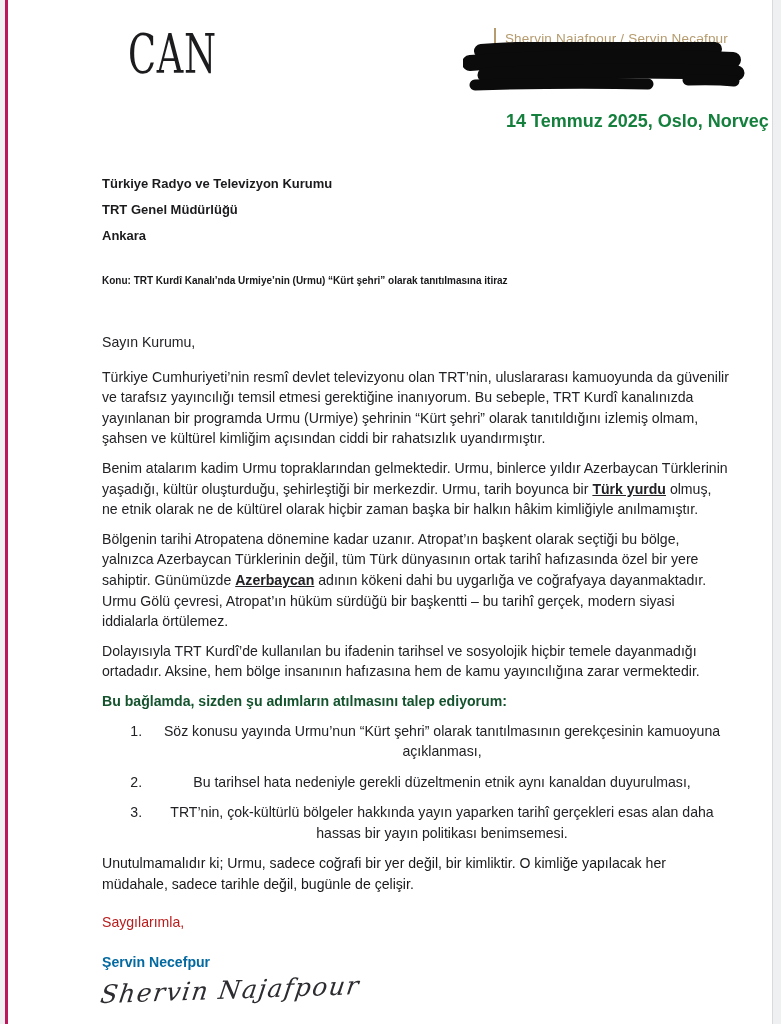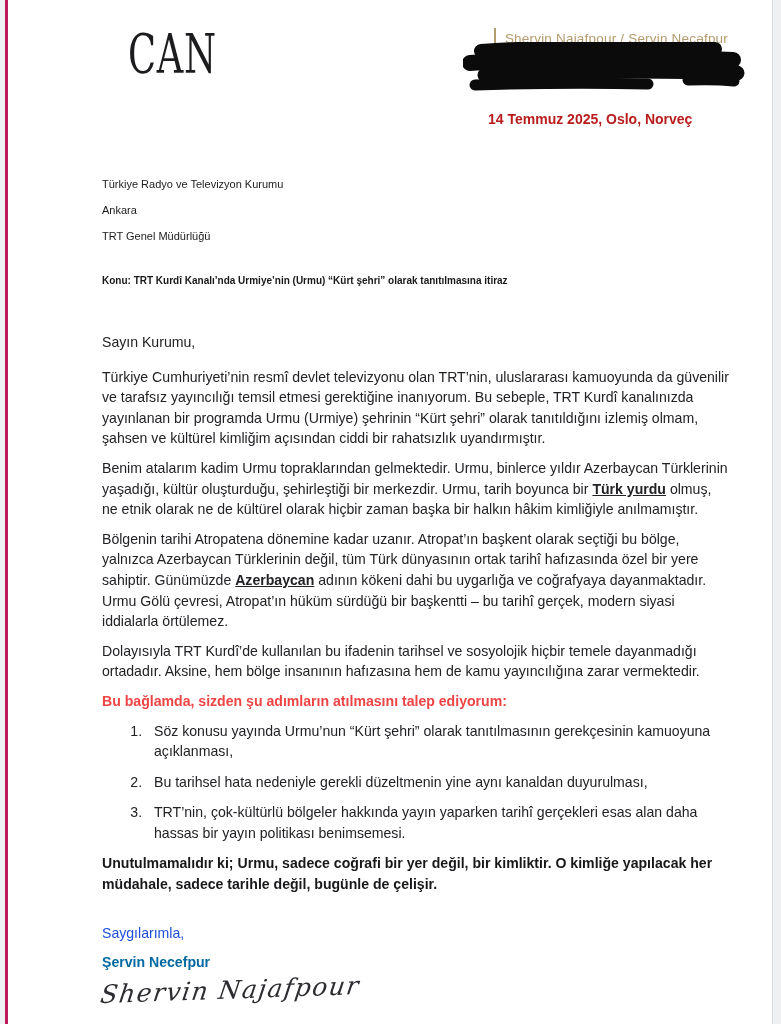--- a/index.html
+++ b/index.html
@@ -33,44 +33,44 @@
   .credit-bar{
     width:2px;height:21px;background:#b59b6e;flex:0 0 auto;margin-top:1px;
   }
   .credit-text{
     font-size:13.5px;color:#b59b6e;letter-spacing:.2px;white-space:nowrap;
   }
   .redaction{
     position:absolute;left:455px;top:42px;width:285px;height:50px;
   }
   .dateline{
-    position:absolute;left:480px;top:111px;
-    font-size:14px;font-weight:bold;color:#b91c1c;white-space:nowrap;
+    position:absolute;left:498px;top:111px;
+    font-size:18px;font-weight:bold;color:#15803d;white-space:nowrap;
   }
   .recipient{
     position:absolute;left:94px;top:171px;
-    font-size:11px;font-weight:normal;color:#1b1b1e;line-height:26px;
+    font-size:13px;font-weight:bold;color:#1b1b1e;line-height:26px;
   }
   .subject{
     position:absolute;left:94px;top:275px;width:640px;
     font-size:10px;font-weight:bold;color:#18181b;
   }
   .body-flow{
     position:absolute;left:94px;top:332px;width:628px;
     font-size:14.1px;line-height:20.6px;color:#222226;
   }
   .body-flow p{margin:0 0 9px 0;}
   .b{font-weight:bold;text-decoration:underline;}
   .salutation{margin-bottom:14px;}
-  .demands-intro{font-weight:bold;color:#ef4444;margin:3px 0 9px 0;}
-  ol.demands{margin:0 0 10px 0;padding:0 0 0 44px;}
+  .demands-intro{font-weight:bold;color:#14532d;margin:3px 0 9px 0;}
+  ol.demands{margin:0 0 10px 0;padding:0 0 0 44px;text-align:center;}
   ol.demands li{margin-bottom:10px;padding-left:8px;}
-  .closing-bold{font-weight:bold;color:#18181b;margin-bottom:28px;}
+  .closing-bold{font-weight:normal;color:#18181b;margin-bottom:17px;}
   .request{font-weight:bold;color:#18181b;margin-bottom:13px;}
-  .valediction{color:#1d4ed8;margin-bottom:9px;}
+  .valediction{color:#b91c1c;margin-bottom:20px;}
   .signer{font-weight:bold;color:#0369a1;margin-bottom:12px;}
   .signature{
     font-family:"DejaVu Serif","Liberation Serif",serif;
     font-style:italic;
     font-size:25px;
     color:#2c2c31;
     letter-spacing:1.5px;
     transform:rotate(-2deg) skewX(-10deg);
     transform-origin:left top;
     margin-top:6px;
@@ -96,39 +96,39 @@
       <path d="M22 33 Q 155 26 274 31" stroke-width="15"></path>
       <path d="M12 43 Q 105 40 185 42" stroke-width="11"></path>
       <path d="M225 38 Q 252 37 271 39" stroke-width="11"></path>
     </g>
   </svg>
 
   <div class="dateline">14 Temmuz 2025, Oslo, Norveç</div>
 
   <div class="recipient">
     <div>Türkiye Radyo ve Televizyon Kurumu</div>
+    <div>TRT Genel Müdürlüğü</div>
     <div>Ankara</div>
-    <div>TRT Genel Müdürlüğü</div>
   </div>
 
   <div class="subject">Konu: TRT Kurdî Kanalı’nda Urmiye’nin (Urmu) “Kürt şehri” olarak tanıtılmasına itiraz</div>
 
   <div class="body-flow">
     <div class="salutation">Sayın Kurumu,</div>
 
     <p><span>Türkiye Cumhuriyeti’nin resmî devlet televizyonu olan TRT’nin, uluslararası kamuoyunda da güvenilir ve tarafsız yayıncılığı temsil etmesi gerektiğine inanıyorum. Bu sebeple, TRT Kurdî kanalınızda yayınlanan bir programda Urmu (Urmiye) şehrinin “Kürt şehri” olarak tanıtıldığını izlemiş olmam, şahsen ve kültürel kimliğim açısından ciddi bir rahatsızlık uyandırmıştır.</span></p>
     <p><span>Benim atalarım kadim Urmu topraklarından gelmektedir. Urmu, binlerce yıldır Azerbaycan Türklerinin yaşadığı, kültür oluşturduğu, şehirleştiği bir merkezdir. Urmu, tarih boyunca bir </span><span class="b">Türk yurdu</span><span> olmuş, ne etnik olarak ne de kültürel olarak hiçbir zaman başka bir halkın hâkim kimliğiyle anılmamıştır.</span></p>
     <p><span>Bölgenin tarihi Atropatena dönemine kadar uzanır. Atropat’ın başkent olarak seçtiği bu bölge, yalnızca Azerbaycan Türklerinin değil, tüm Türk dünyasının ortak tarihî hafızasında özel bir yere sahiptir. Günümüzde </span><span class="b">Azerbaycan</span><span> adının kökeni dahi bu uygarlığa ve coğrafyaya dayanmaktadır. Urmu Gölü çevresi, Atropat’ın hüküm sürdüğü bir başkentti – bu tarihî gerçek, modern siyasi iddialarla örtülemez.</span></p>
     <p><span>Dolayısıyla TRT Kurdî’de kullanılan bu ifadenin tarihsel ve sosyolojik hiçbir temele dayanmadığı ortadadır. Aksine, hem bölge insanının hafızasına hem de kamu yayıncılığına zarar vermektedir.</span></p>
 
     <div class="demands-intro">Bu bağlamda, sizden şu adımların atılmasını talep ediyorum:</div>
 
     <ol class="demands">
       <li>Söz konusu yayında Urmu’nun “Kürt şehri” olarak tanıtılmasının gerekçesinin kamuoyuna açıklanması,</li>
-      <li>Bu tarihsel hata nedeniyle gerekli düzeltmenin yine aynı kanaldan duyurulması,</li>
+      <li>Bu tarihsel hata nedeniyle gerekli düzeltmenin etnik aynı kanaldan duyurulması,</li>
       <li>TRT’nin, çok-kültürlü bölgeler hakkında yayın yaparken tarihî gerçekleri esas alan daha hassas bir yayın politikası benimsemesi.</li>
     </ol>
 
     <div class="closing-bold">Unutulmamalıdır ki; Urmu, sadece coğrafi bir yer değil, bir kimliktir. O kimliğe yapılacak her müdahale, sadece tarihle değil, bugünle de çelişir.</div>
     <div class="valediction">Saygılarımla,</div>
     <div class="signer">Şervin Necefpur</div>
     <div class="signature">Shervin Najafpour</div>
   </div>
 
 </div>

